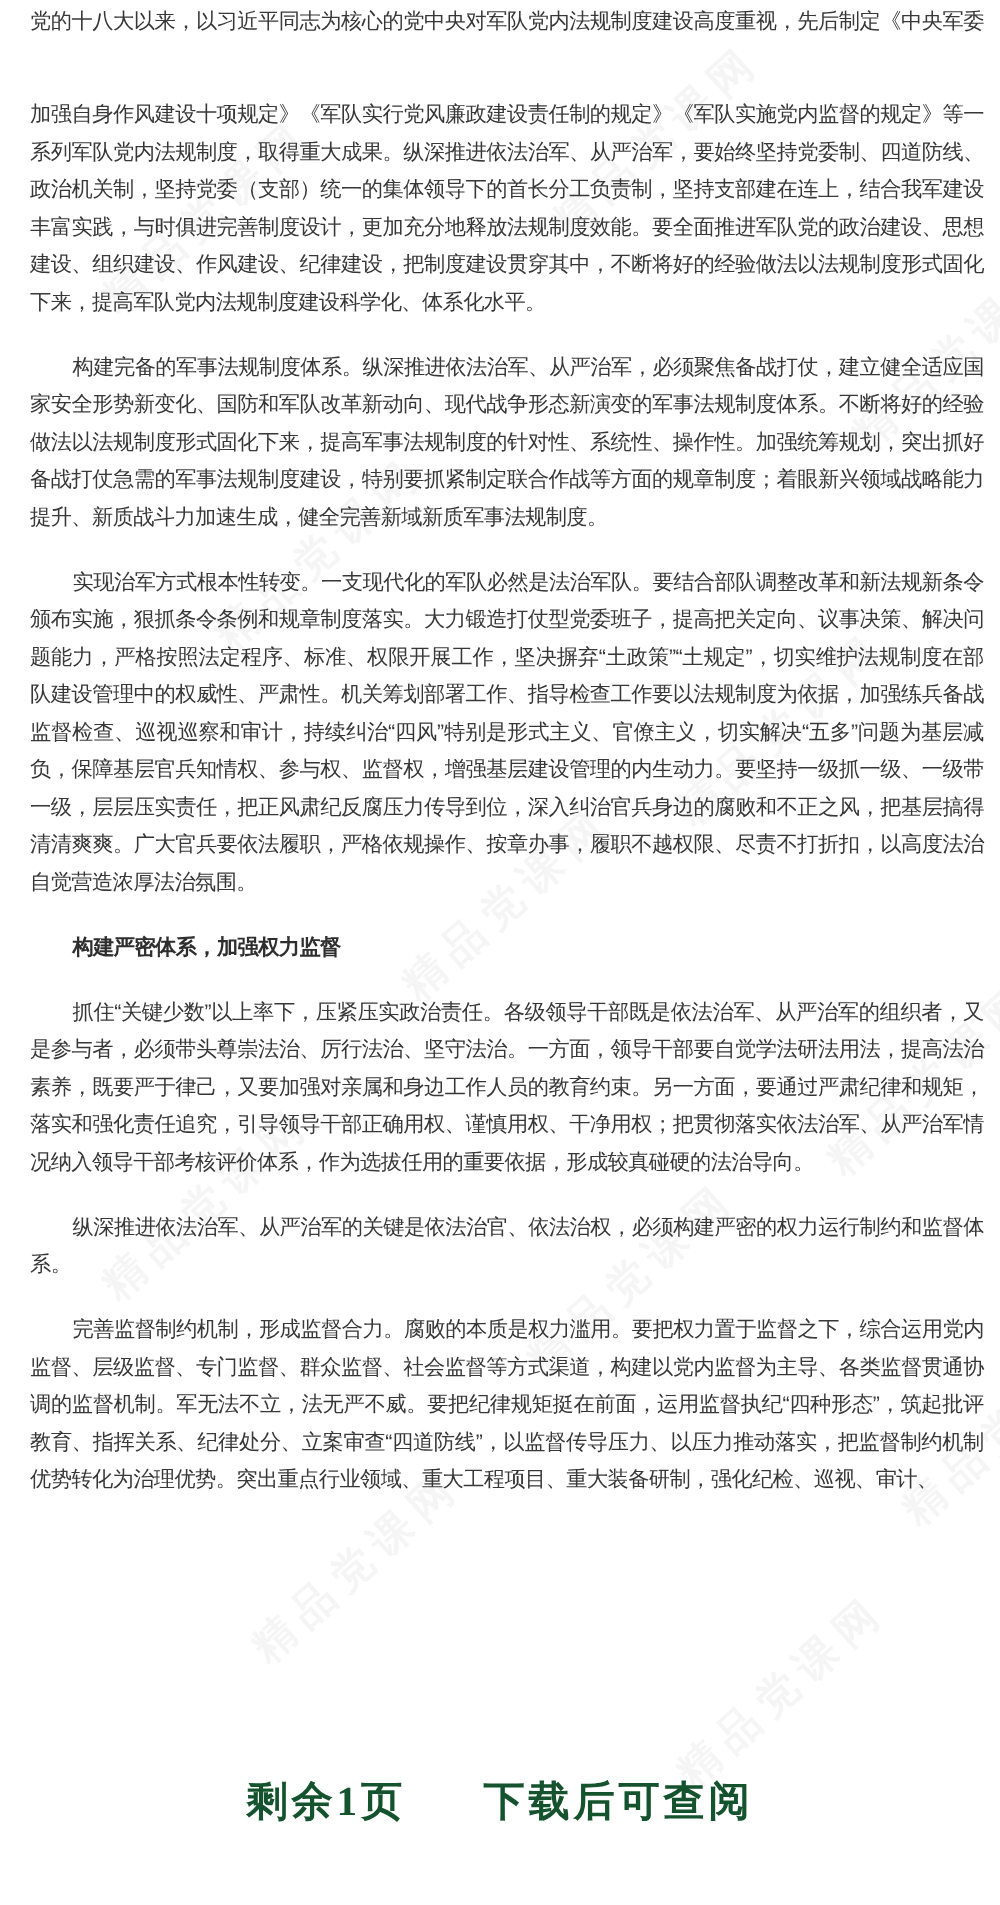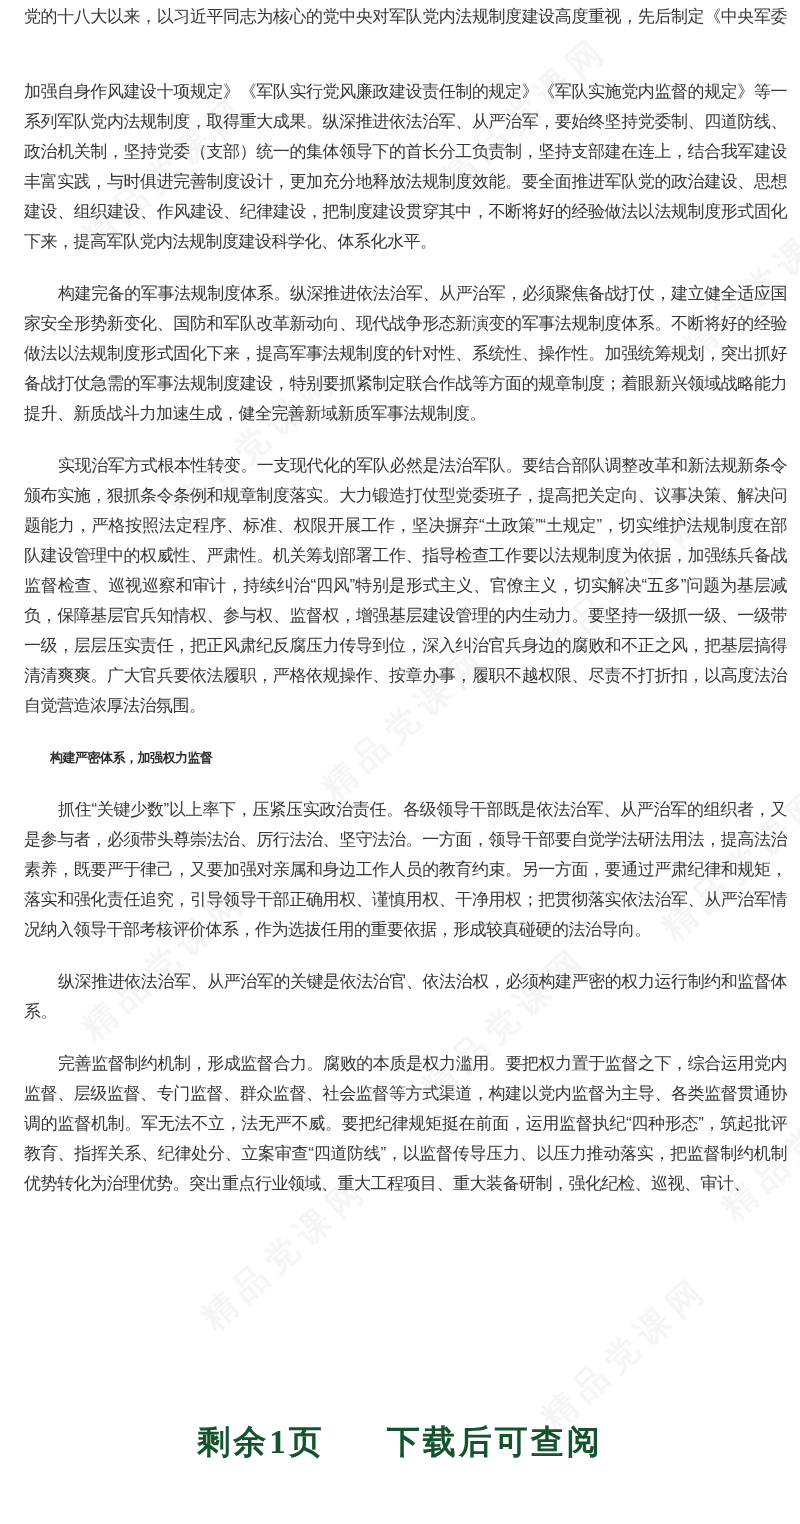--- a/index.html
+++ b/index.html
@@ -43,21 +43,21 @@
   .line-first{
     text-indent:0;
     text-align-last:justify;
     margin-bottom:45px !important;
   }
   .para{ text-indent:2em; }
   .no-indent{ text-indent:0; }
   .heading{
     font-weight:bold;
     color:#2e2e2e;
-    font-size:13px;
+    font-size:17px;
     line-height:30px;
     text-indent:2em;
   }
   .footer{
     position:absolute;
     left:0; right:0;
     top:1418px;
     z-index:1;
     text-align:center;
     font-family:"Liberation Serif", serif;

